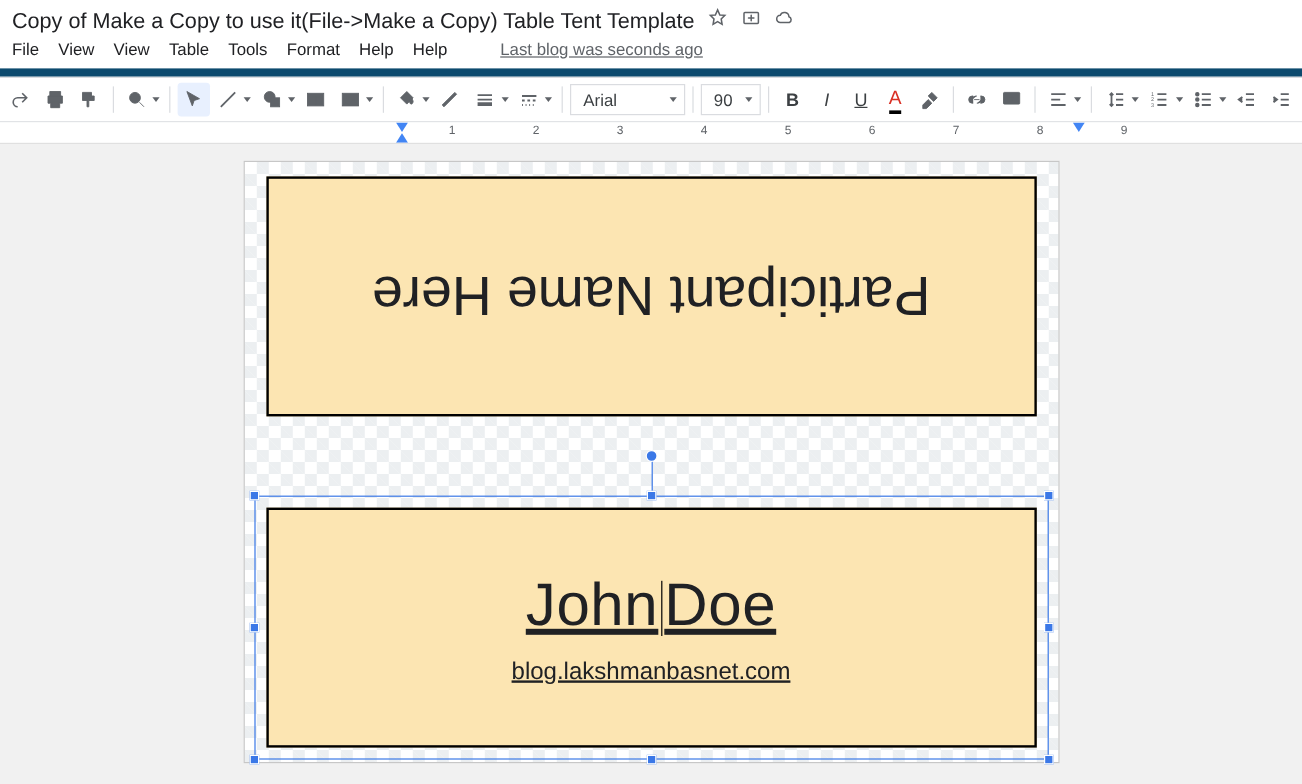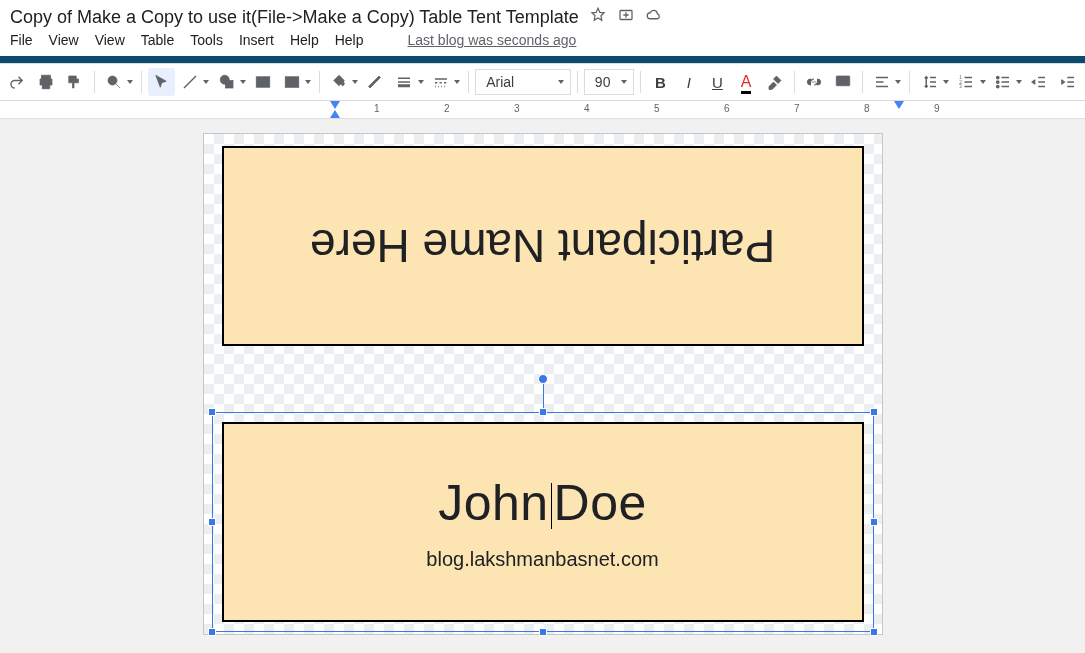--- a/index.html
+++ b/index.html
@@ -29,21 +29,21 @@
   .page { width:680px; margin:14px auto 30px auto; background:#fff; border:1px solid #c7c7c7; position:relative; padding:12px 18px;
     background-image:
       linear-gradient(45deg,#eceff1 25%,transparent 25%,transparent 75%,#eceff1 75%),
       linear-gradient(45deg,#eceff1 25%,transparent 25%,transparent 75%,#eceff1 75%);
     background-size:20px 20px; background-position:0 0,10px 10px; }
   .card { background:#fce5b2; border:2px solid #000; height:200px; display:flex; flex-direction:column; align-items:center; justify-content:center; }
   .card.top { margin-bottom:76px; }
   .flip { transform: rotate(180deg); font-size:46px; }
   .name-big{ font-size:50px; letter-spacing:0.5px;}
   .sub{ font-size:20px; margin-top:16px;}
-  .select-wrap{ position:relative; }
+  .select-wrap{ position:relative;text-decoration:underline; }
   .sel-border{ position:absolute; border:1px solid #3b78e7; left:-10px; right:-10px; top:-10px; bottom:-10px;}
   .handle{ width:8px;height:8px;background:#3b78e7;border:1px solid #fff;position:absolute; }
   .h-nw{left:-14px;top:-14px;} .h-n{left:calc(50% - 4px);top:-14px;} .h-ne{right:-14px;top:-14px;}
   .h-w{left:-14px;top:calc(50% - 4px);} .h-e{right:-14px;top:calc(50% - 4px);}
   .h-sw{left:-14px;bottom:-14px;} .h-s{left:calc(50% - 4px);bottom:-14px;} .h-se{right:-14px;bottom:-14px;}
   .rotate-line{position:absolute;left:50%;top:-40px;width:1px;height:26px;background:#3b78e7;}
   .rotate-dot{position:absolute;left:calc(50% - 5px);top:-48px;width:10px;height:10px;border-radius:50%;background:#3b78e7;border:1px solid #fff;}
   .cursor-line{display:inline-block;width:1px;height:46px;background:#000;vertical-align:middle;margin:0 2px;}
   .textA{ color:#d93025; font-size:16px; position:relative;}
   .textA::after{content:"";position:absolute;left:0;right:0;bottom:-3px;height:3px;background:#000;}
@@ -67,21 +67,21 @@
         </svg></span>
   </div>
 </div>
 
 <div class="menubar">
   <span class="item">File</span>
   <span class="item">View</span>
   <span class="item">View</span>
   <span class="item">Table</span>
   <span class="item">Tools</span>
-  <span class="item">Insert</span>
+  <span class="item">Format</span>
   <span class="item">Help</span>
   <span class="item">Help</span>
   <span style="width:12px"></span>
   <span class="last-edit">Last blog was seconds ago</span>
 </div>
 
 <div class="toolbar">
   <div class="tbtn">
       <svg viewBox="0 0 24 24">
         <path d="M14 5l5 5-5 5M19 10H9a5 5 0 000 10" fill="none" stroke-width="1.8"></path>

